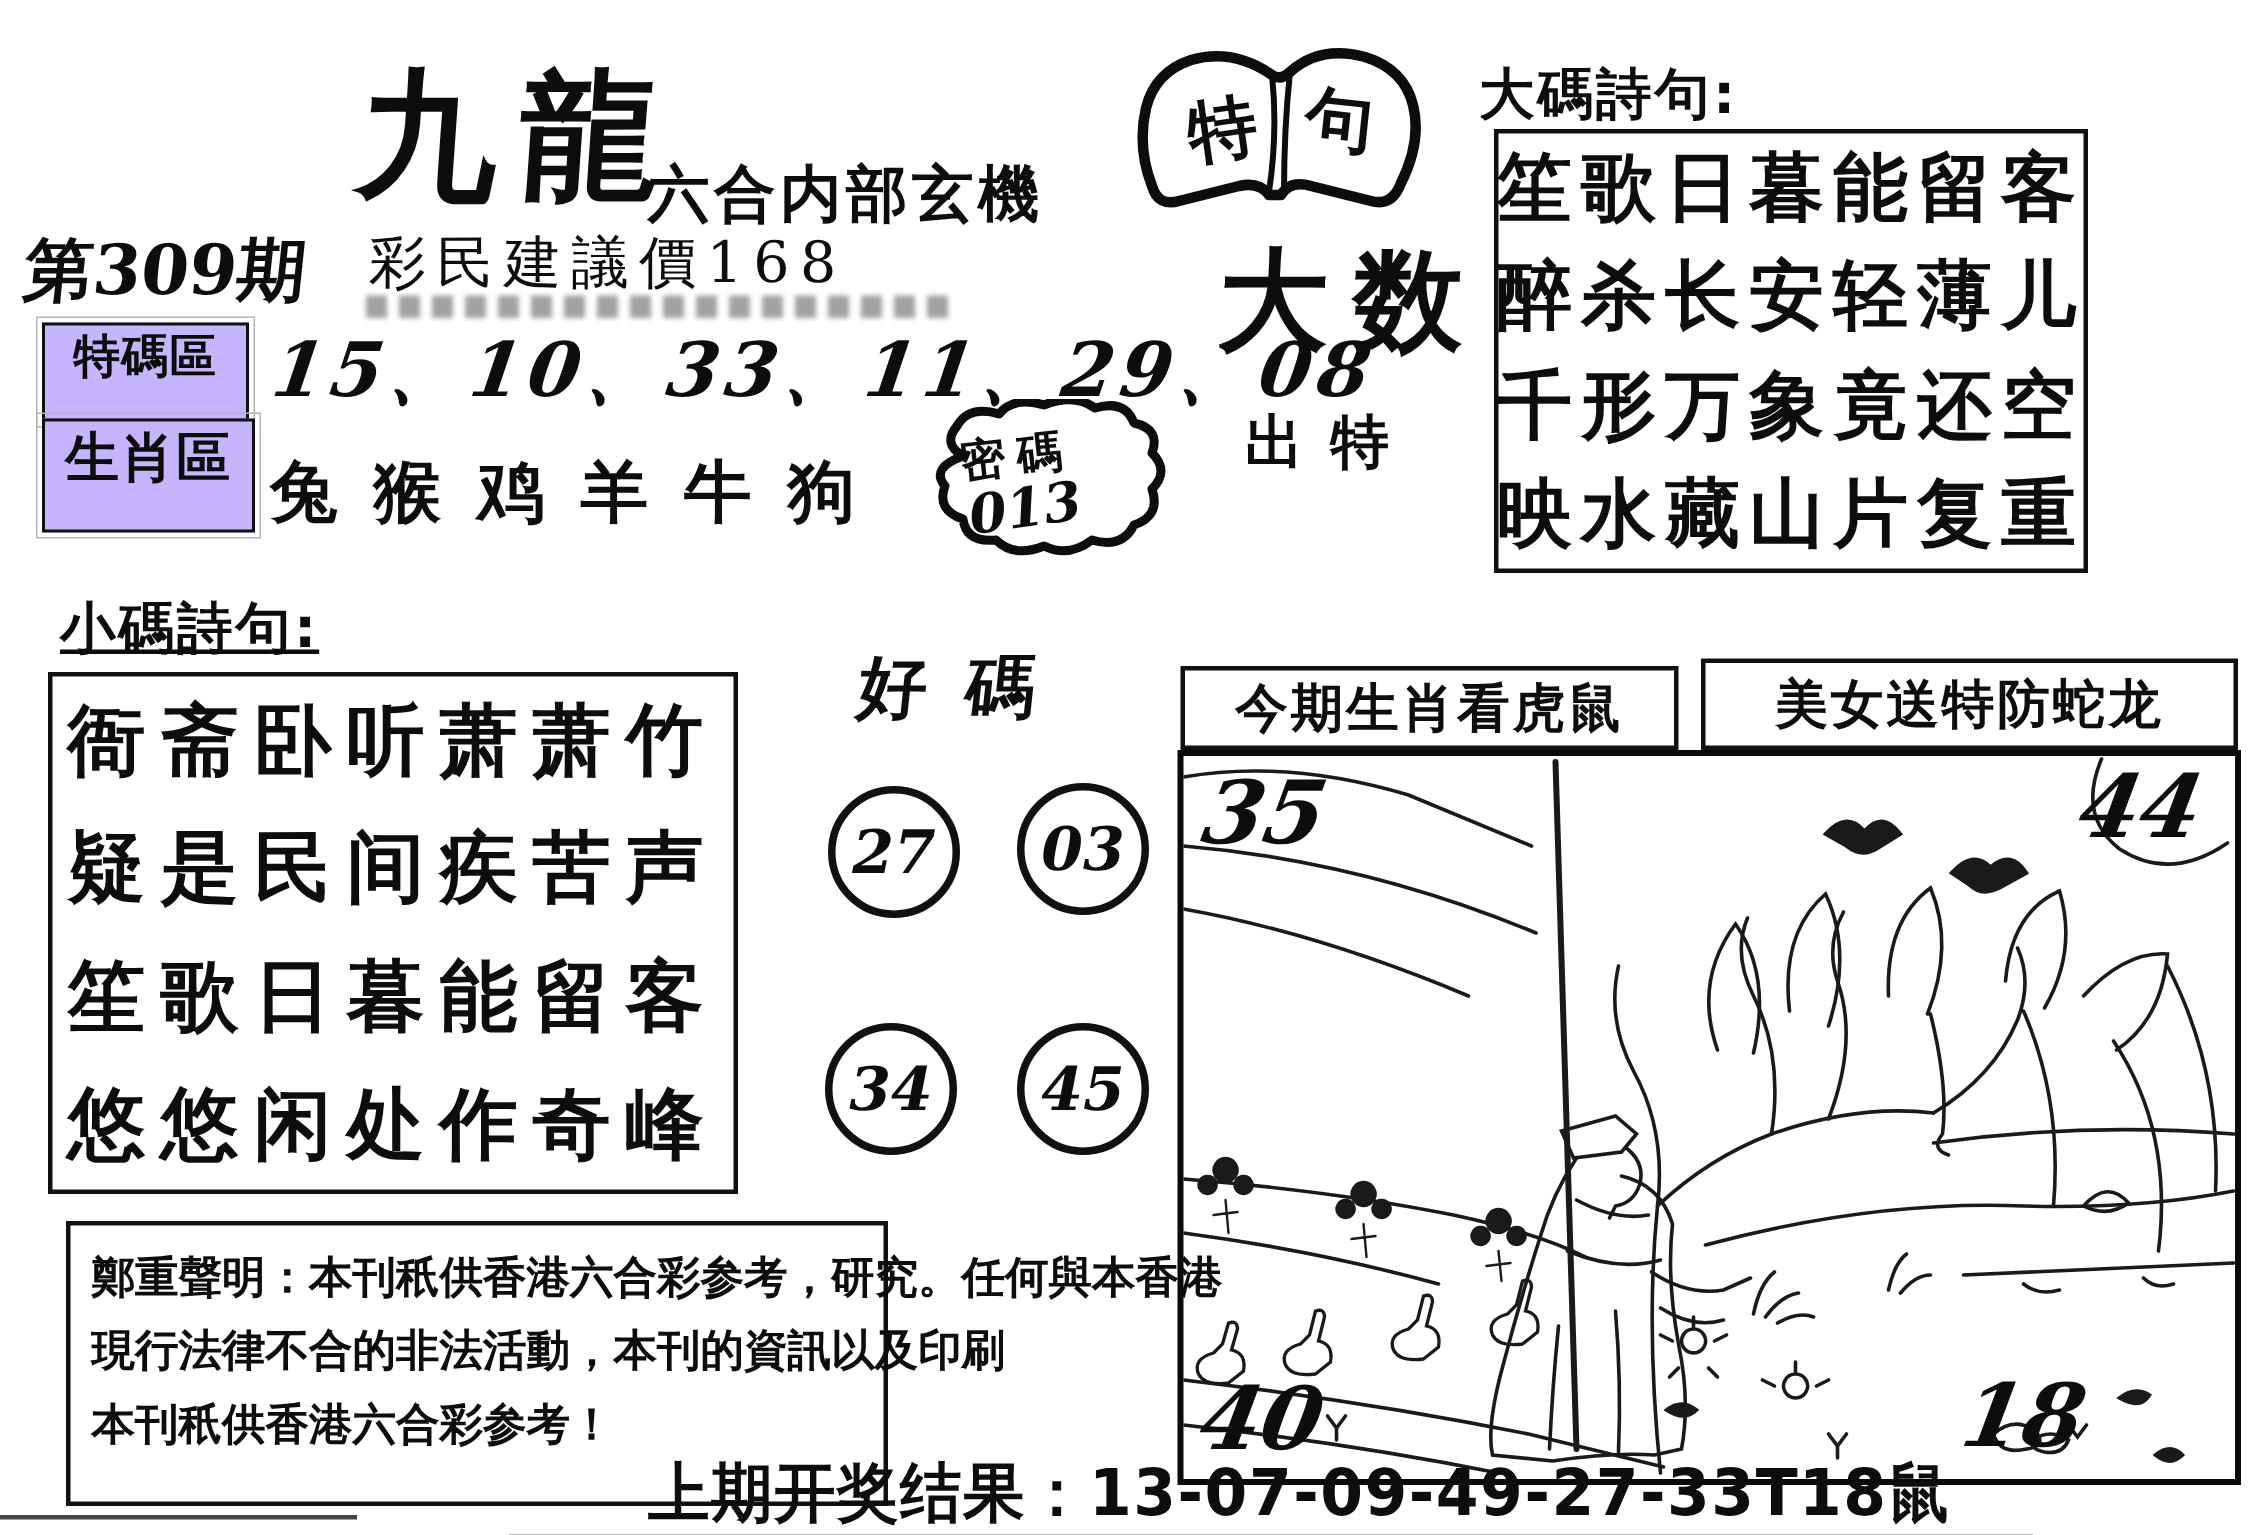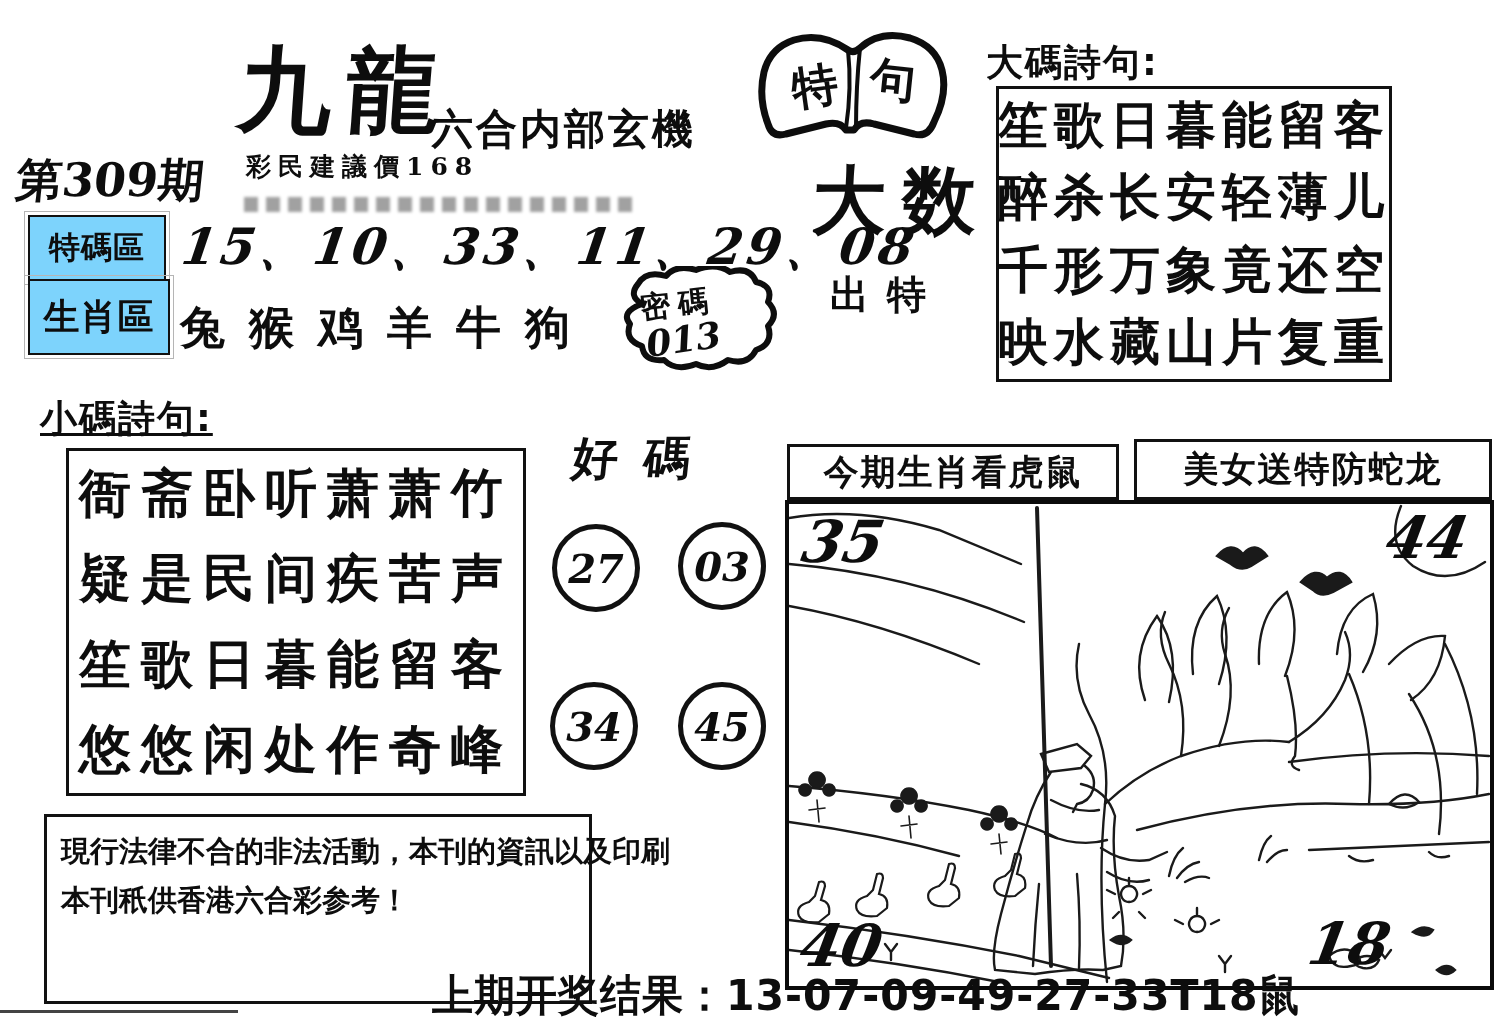--- a/index.html
+++ b/index.html
@@ -6,24 +6,24 @@
   .sheet{
     position:relative;width:1500px;height:1023px;background:#ffffff;
     overflow:hidden;color:#0d0d0d;
     font-family:"DejaVu Sans","Liberation Sans",sans-serif;
   }
   .abs{position:absolute;}
   .calli{font-family:"DejaVu Serif","Liberation Serif",serif;font-weight:bold;}
   .masthead{font-size:94px;font-weight:900;letter-spacing:14px;transform:skewX(-4deg);}
   .subtitle{font-size:41px;font-weight:900;letter-spacing:3px;}
   .issue{font-size:46px;font-weight:900;transform:skewX(-6deg);}
-  .price{font-size:25px;font-weight:700;letter-spacing:7px;}
+  .price{font-size:38px;font-weight:400;letter-spacing:7px;}
   .blurline{width:395px;height:15px;opacity:.55;filter:blur(1.6px);
     background:repeating-linear-gradient(90deg,#555 0 14px,transparent 14px 22px);}
-  .zonebox{border:2px solid #111;background:#7dd3fc;display:flex;align-items:center;justify-content:center;
+  .zonebox{border:2px solid #111;background:#c4b5fd;display:flex;align-items:flex-start;justify-content:center;
     outline:1px solid #b5b5b5;outline-offset:3px;}
   .zonelabel{font-size:31px;font-weight:900;letter-spacing:1px;}
   .specnums{font-size:50px;font-style:italic;font-weight:bold;letter-spacing:4px;transform:skewX(-8deg);}
   .animals{font-size:45px;font-weight:900;letter-spacing:24px;}
   .bigpoem-label,.smallpoem-label{font-size:37px;font-weight:900;letter-spacing:2px;}
   .poembox{border:3px solid #111;display:flex;flex-direction:column;justify-content:space-around;align-items:center;}
   .poemline{font-weight:900;white-space:nowrap;}
   .bigpoem .poemline{font-size:50px;letter-spacing:6px;}
   .smallpoem .poemline{font-size:52px;letter-spacing:10px;}
   .goodcode-title{font-size:46px;font-weight:900;letter-spacing:26px;transform:skewX(-6deg);}
@@ -88,21 +88,21 @@
 
   <div class="abs bigpoem-label" style="left:986px;top:38px;">大碼詩句:</div>
   <div class="abs poembox bigpoem" style="left:996px;top:86px;width:390px;height:290px;">
     <div class="poemline">笙歌日暮能留客</div>
     <div class="poemline">醉杀长安轻薄儿</div>
     <div class="poemline">千形万象竟还空</div>
     <div class="poemline">映水藏山片复重</div>
   </div>
 
   <div class="abs smallpoem-label" style="left:40px;top:394px;text-decoration:underline;">小碼詩句:</div>
-  <div class="abs poembox smallpoem" style="left:32px;top:448px;width:454px;height:342px;margin-left:34px;">
+  <div class="abs poembox smallpoem" style="left:32px;top:448px;width:454px;height:342px;">
     <div class="poemline">衙斋卧听萧萧竹</div>
     <div class="poemline">疑是民间疾苦声</div>
     <div class="poemline">笙歌日暮能留客</div>
     <div class="poemline">悠悠闲处作奇峰</div>
   </div>
 
   <div class="abs goodcode-title" style="left:572px;top:428px;">好碼</div>
   <div class="abs numcircle" style="left:552px;top:524px;">27</div>
   <div class="abs numcircle" style="left:678px;top:522px;">03</div>
   <div class="abs numcircle" style="left:550px;top:682px;">34</div>
@@ -197,20 +197,21 @@
         <path d="M648,466 q10,-8 18,0 q-8,8 -18,0 Z"></path>
       </g>
     </svg>
     <span class="abs cornernum" style="left:14px;top:4px;">35</span>
     <span class="abs cornernum" style="right:22px;top:0px;">44</span>
     <span class="abs cornernum" style="left:12px;bottom:6px;">40</span>
     <span class="abs cornernum" style="right:100px;bottom:8px;">18</span>
   </div>
 
   <div class="abs disclaimer" style="left:44px;top:814px;width:514px;height:164px;">
+    <div class="dline">鄭重聲明：本刊秖供香港六合彩参考，研究。任何與本香港</div>
     <div class="dline">現行法律不合的非法活動，本刊的資訊以及印刷</div>
     <div class="dline">本刊秖供香港六合彩参考！</div>
   </div>
   <div class="abs underline-bar" style="left:0px;top:1010px;width:238px;"></div>
 
   <div class="abs results" style="left:432px;top:968px;">上期开奖结果：13-07-09-49-27-33T18鼠</div>
 
 </div>
 
 </body></html>

